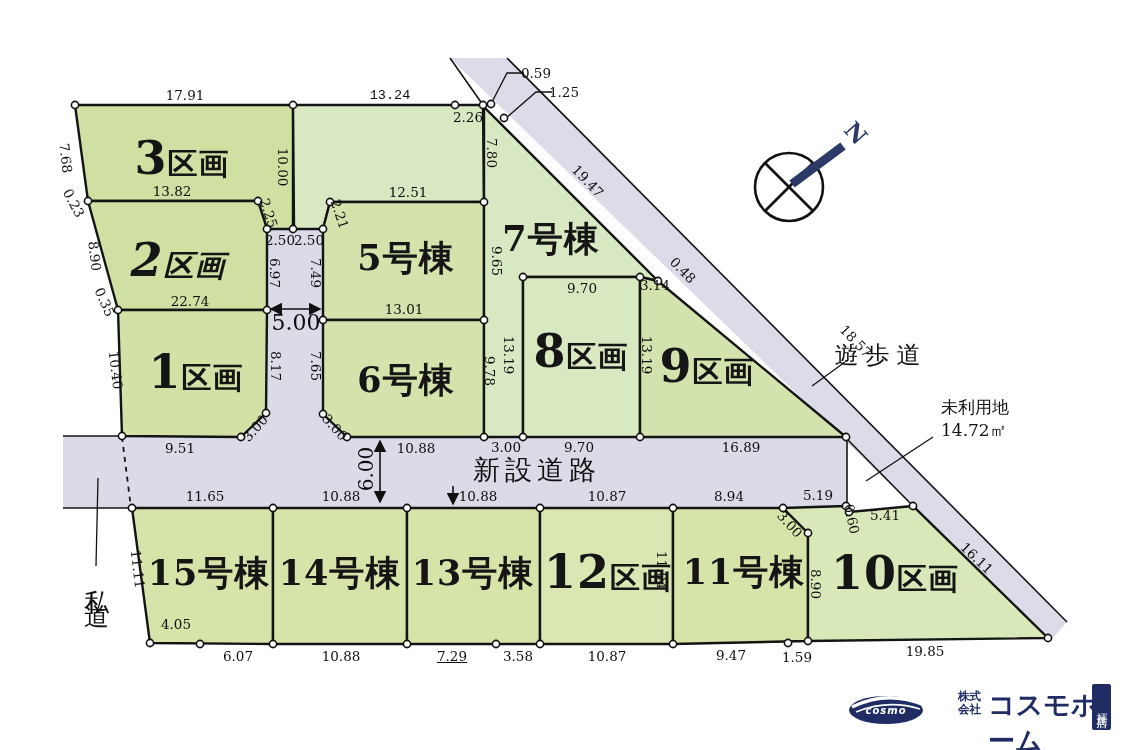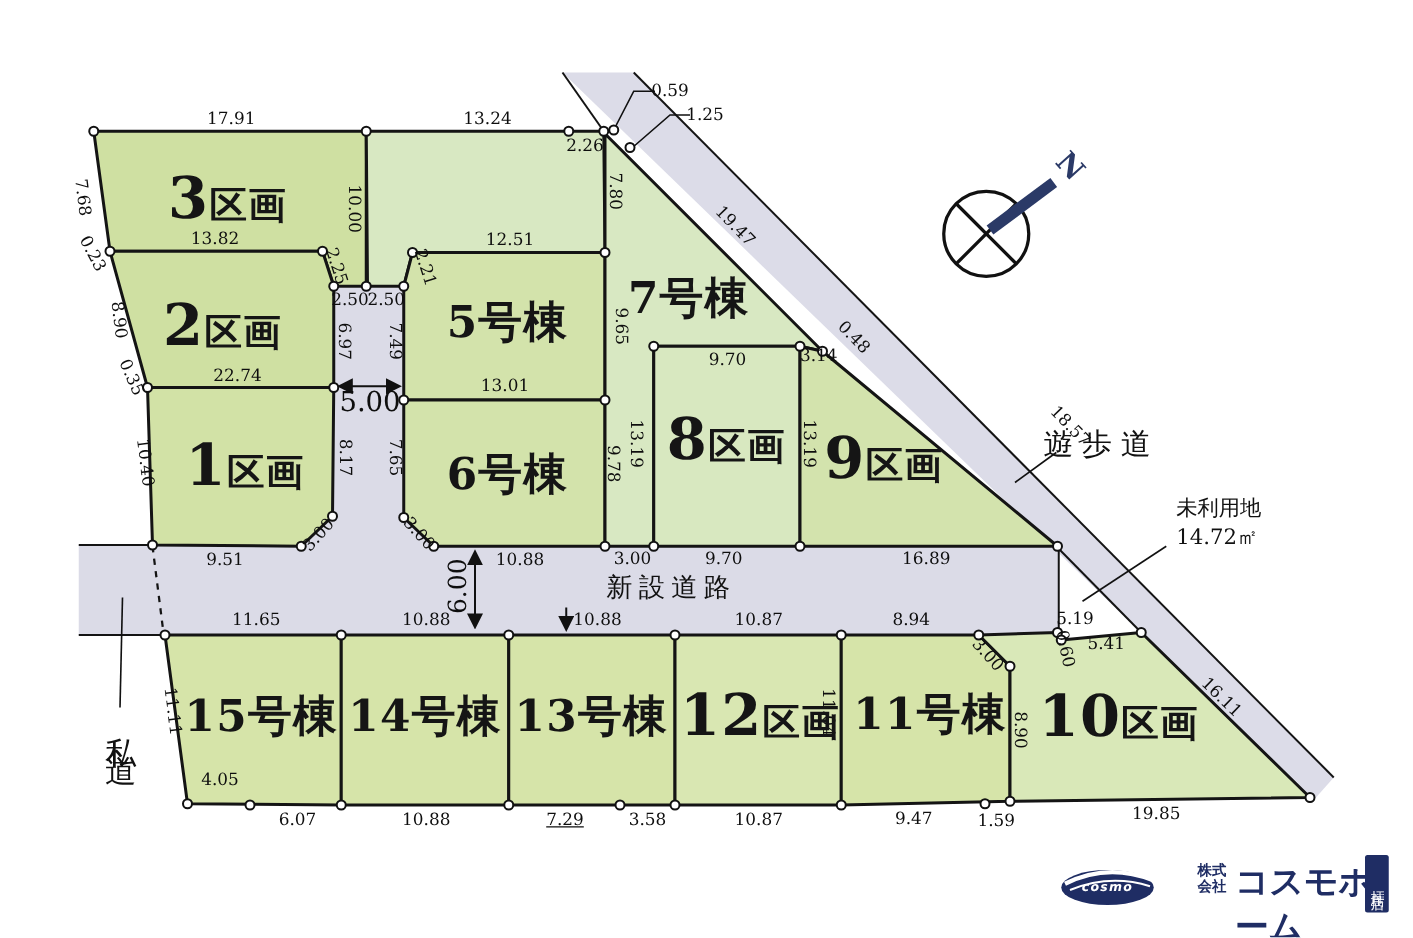--- a/index.html
+++ b/index.html
@@ -8,21 +8,21 @@
   #plan-svg{position:absolute;left:0;top:0;}
   #label-layer{position:absolute;left:0;top:0;width:1130px;height:750px;pointer-events:none;}
   .dim{position:absolute;font-size:13.5px;color:#0e0e0e;white-space:nowrap;
        font-family:"DejaVu Serif","Liberation Serif",serif;}
   .lot-label{position:absolute;white-space:nowrap;color:#151515;font-weight:bold;
        transform:translate(-50%,-50%);letter-spacing:1px;}
   .lot-label .num{font-size:46px;}
   .lot-label .suf{font-size:30px;}
   .lot-label.goto .num{font-size:35px;}
   .lot-label.goto .suf{font-size:35px;}
-  .road-label{position:absolute;transform:translate(-50%,-50%);font-size:21px;color:#111;
+  .road-label{position:absolute;transform:translate(-50%,-50%);font-size:27px;color:#111;
        letter-spacing:5px;font-weight:500;white-space:nowrap;}
   .walk-label{position:absolute;transform:translate(-50%,-50%);font-size:24px;color:#111;
        letter-spacing:7px;white-space:nowrap;}
   .vertical-label{position:absolute;writing-mode:vertical-rl;font-size:25px;color:#111;
        letter-spacing:14px;white-space:nowrap;}
   .unused{position:absolute;font-size:17px;color:#111;line-height:23px;white-space:nowrap;}
   .north-n{position:absolute;font-size:23px;font-weight:bold;color:#2b3a67;
        transform:translate(-50%,-50%) rotate(48deg);}
   .logo-wrap{position:absolute;left:872px;top:686px;width:246px;height:48px;}
   .logo-cosmo{position:absolute;left:14px;top:24px;transform:translate(-50%,-50%);
@@ -172,21 +172,21 @@
     <div class="logo-wrap">
       <div class="logo-cosmo">cosmo</div>
       <div class="logo-kk">
         <div>株式</div>
         <div>会社</div>
       </div>
       <div class="logo-name">コスモホーム</div>
       <div class="logo-badge">拝島店</div>
     </div>
   <div class="dim" style="left: 185px; top: 95px; transform: translate(-50%, -50%) rotate(0deg);">17.91</div>
-      <div class="dim" style="left: 390px; top: 95px; transform: translate(-50%, -50%) rotate(0deg);">13.24</div>
+      <div class="dim" style="left: 390px; top: 95px; transform: translate(-50%, -50%) rotate(0deg); font-family: Liberation Mono, monospace;">13.24</div>
       <div class="dim" style="left: 468px; top: 117px; transform: translate(-50%, -50%) rotate(0deg);">2.26</div>
       <div class="dim" style="left: 536px; top: 73px; transform: translate(-50%, -50%) rotate(0deg);">0.59</div>
       <div class="dim" style="left: 564px; top: 92px; transform: translate(-50%, -50%) rotate(0deg);">1.25</div>
       <div class="dim" style="left: 66px; top: 158px; transform: translate(-50%, -50%) rotate(83deg);">7.68</div>
       <div class="dim" style="left: 74px; top: 203px; transform: translate(-50%, -50%) rotate(62deg);">0.23</div>
       <div class="dim" style="left: 283px; top: 167px; transform: translate(-50%, -50%) rotate(90deg);">10.00</div>
       <div class="dim" style="left: 172px; top: 191px; transform: translate(-50%, -50%) rotate(0deg);">13.82</div>
       <div class="dim" style="left: 269px; top: 213px; transform: translate(-50%, -50%) rotate(72deg);">2.25</div>
       <div class="dim" style="left: 340px; top: 214px; transform: translate(-50%, -50%) rotate(72deg);">2.21</div>
       <div class="dim" style="left: 408px; top: 192px; transform: translate(-50%, -50%) rotate(0deg);">12.51</div>
@@ -218,39 +218,39 @@
       <div class="dim" style="left: 416px; top: 448px; transform: translate(-50%, -50%) rotate(0deg);">10.88</div>
       <div class="dim" style="left: 506px; top: 447px; transform: translate(-50%, -50%) rotate(0deg);">3.00</div>
       <div class="dim" style="left: 579px; top: 447px; transform: translate(-50%, -50%) rotate(0deg);">9.70</div>
       <div class="dim" style="left: 741px; top: 447px; transform: translate(-50%, -50%) rotate(0deg);">16.89</div>
       <div class="dim" style="left: 366px; top: 469px; font-size: 20px; transform: translate(-50%, -50%) rotate(-90deg);">6.00</div>
       <div class="dim" style="left: 205px; top: 496px; transform: translate(-50%, -50%) rotate(0deg);">11.65</div>
       <div class="dim" style="left: 341px; top: 496px; transform: translate(-50%, -50%) rotate(0deg);">10.88</div>
       <div class="dim" style="left: 478px; top: 496px; transform: translate(-50%, -50%) rotate(0deg);">10.88</div>
       <div class="dim" style="left: 607px; top: 496px; transform: translate(-50%, -50%) rotate(0deg);">10.87</div>
       <div class="dim" style="left: 729px; top: 496px; transform: translate(-50%, -50%) rotate(0deg);">8.94</div>
-      <div class="dim" style="left: 860px; top: 495px; transform: translate(-50%, -50%) rotate(0deg);">5.19</div>
+      <div class="dim" style="left: 818px; top: 495px; transform: translate(-50%, -50%) rotate(0deg);">5.19</div>
       <div class="dim" style="left: 852px; top: 519px; transform: translate(-50%, -50%) rotate(78deg);">0.60</div>
       <div class="dim" style="left: 885px; top: 515px; transform: translate(-50%, -50%) rotate(0deg);">5.41</div>
       <div class="dim" style="left: 790px; top: 524px; transform: translate(-50%, -50%) rotate(48deg);">3.00</div>
       <div class="dim" style="left: 138px; top: 569px; transform: translate(-50%, -50%) rotate(83deg);">11.11</div>
       <div class="dim" style="left: 662px; top: 570px; transform: translate(-50%, -50%) rotate(90deg);">11.04</div>
       <div class="dim" style="left: 816px; top: 584px; transform: translate(-50%, -50%) rotate(90deg);">8.90</div>
       <div class="dim" style="left: 977px; top: 558px; transform: translate(-50%, -50%) rotate(44deg);">16.11</div>
       <div class="dim" style="left: 176px; top: 624px; transform: translate(-50%, -50%) rotate(0deg);">4.05</div>
       <div class="dim" style="left: 238px; top: 656px; transform: translate(-50%, -50%) rotate(0deg);">6.07</div>
       <div class="dim" style="left: 341px; top: 656px; transform: translate(-50%, -50%) rotate(0deg);">10.88</div>
       <div class="dim" style="left: 452px; top: 656px; transform: translate(-50%, -50%) rotate(0deg); text-decoration: underline;">7.29</div>
       <div class="dim" style="left: 518px; top: 656px; transform: translate(-50%, -50%) rotate(0deg);">3.58</div>
       <div class="dim" style="left: 607px; top: 656px; transform: translate(-50%, -50%) rotate(0deg);">10.87</div>
       <div class="dim" style="left: 731px; top: 655px; transform: translate(-50%, -50%) rotate(0deg);">9.47</div>
       <div class="dim" style="left: 797px; top: 657px; transform: translate(-50%, -50%) rotate(0deg);">1.59</div>
       <div class="dim" style="left: 925px; top: 651px; transform: translate(-50%, -50%) rotate(0deg);">19.85</div>
       <div class="lot-label kukaku" style="left: 182px; top: 158px;"><span class="num">3</span><span class="suf">区画</span></div>
-      <div class="lot-label kukaku" style="left: 178px; top: 260px;"><span class="num">2</span><span class="suf">区画</span></div>
+      <div class="lot-label kukaku" style="left: 178px; top: 260px; font-style: italic;"><span class="num">2</span><span class="suf">区画</span></div>
       <div class="lot-label kukaku" style="left: 196px; top: 372px;"><span class="num">1</span><span class="suf">区画</span></div>
       <div class="lot-label goto" style="left: 406px; top: 258px;"><span class="num">5</span><span class="suf">号棟</span></div>
       <div class="lot-label goto" style="left: 406px; top: 380px;"><span class="num">6</span><span class="suf">号棟</span></div>
       <div class="lot-label goto" style="left: 551px; top: 239px;"><span class="num">7</span><span class="suf">号棟</span></div>
       <div class="lot-label kukaku" style="left: 581px; top: 351px;"><span class="num">8</span><span class="suf">区画</span></div>
       <div class="lot-label kukaku" style="left: 707px; top: 366px;"><span class="num">9</span><span class="suf">区画</span></div>
       <div class="lot-label goto" style="left: 209px; top: 573px;"><span class="num">15</span><span class="suf">号棟</span></div>
       <div class="lot-label goto" style="left: 340px; top: 573px;"><span class="num">14</span><span class="suf">号棟</span></div>
       <div class="lot-label goto" style="left: 473px; top: 573px;"><span class="num">13</span><span class="suf">号棟</span></div>
       <div class="lot-label kukaku" style="left: 608px; top: 572px;"><span class="num">12</span><span class="suf">区画</span></div>

